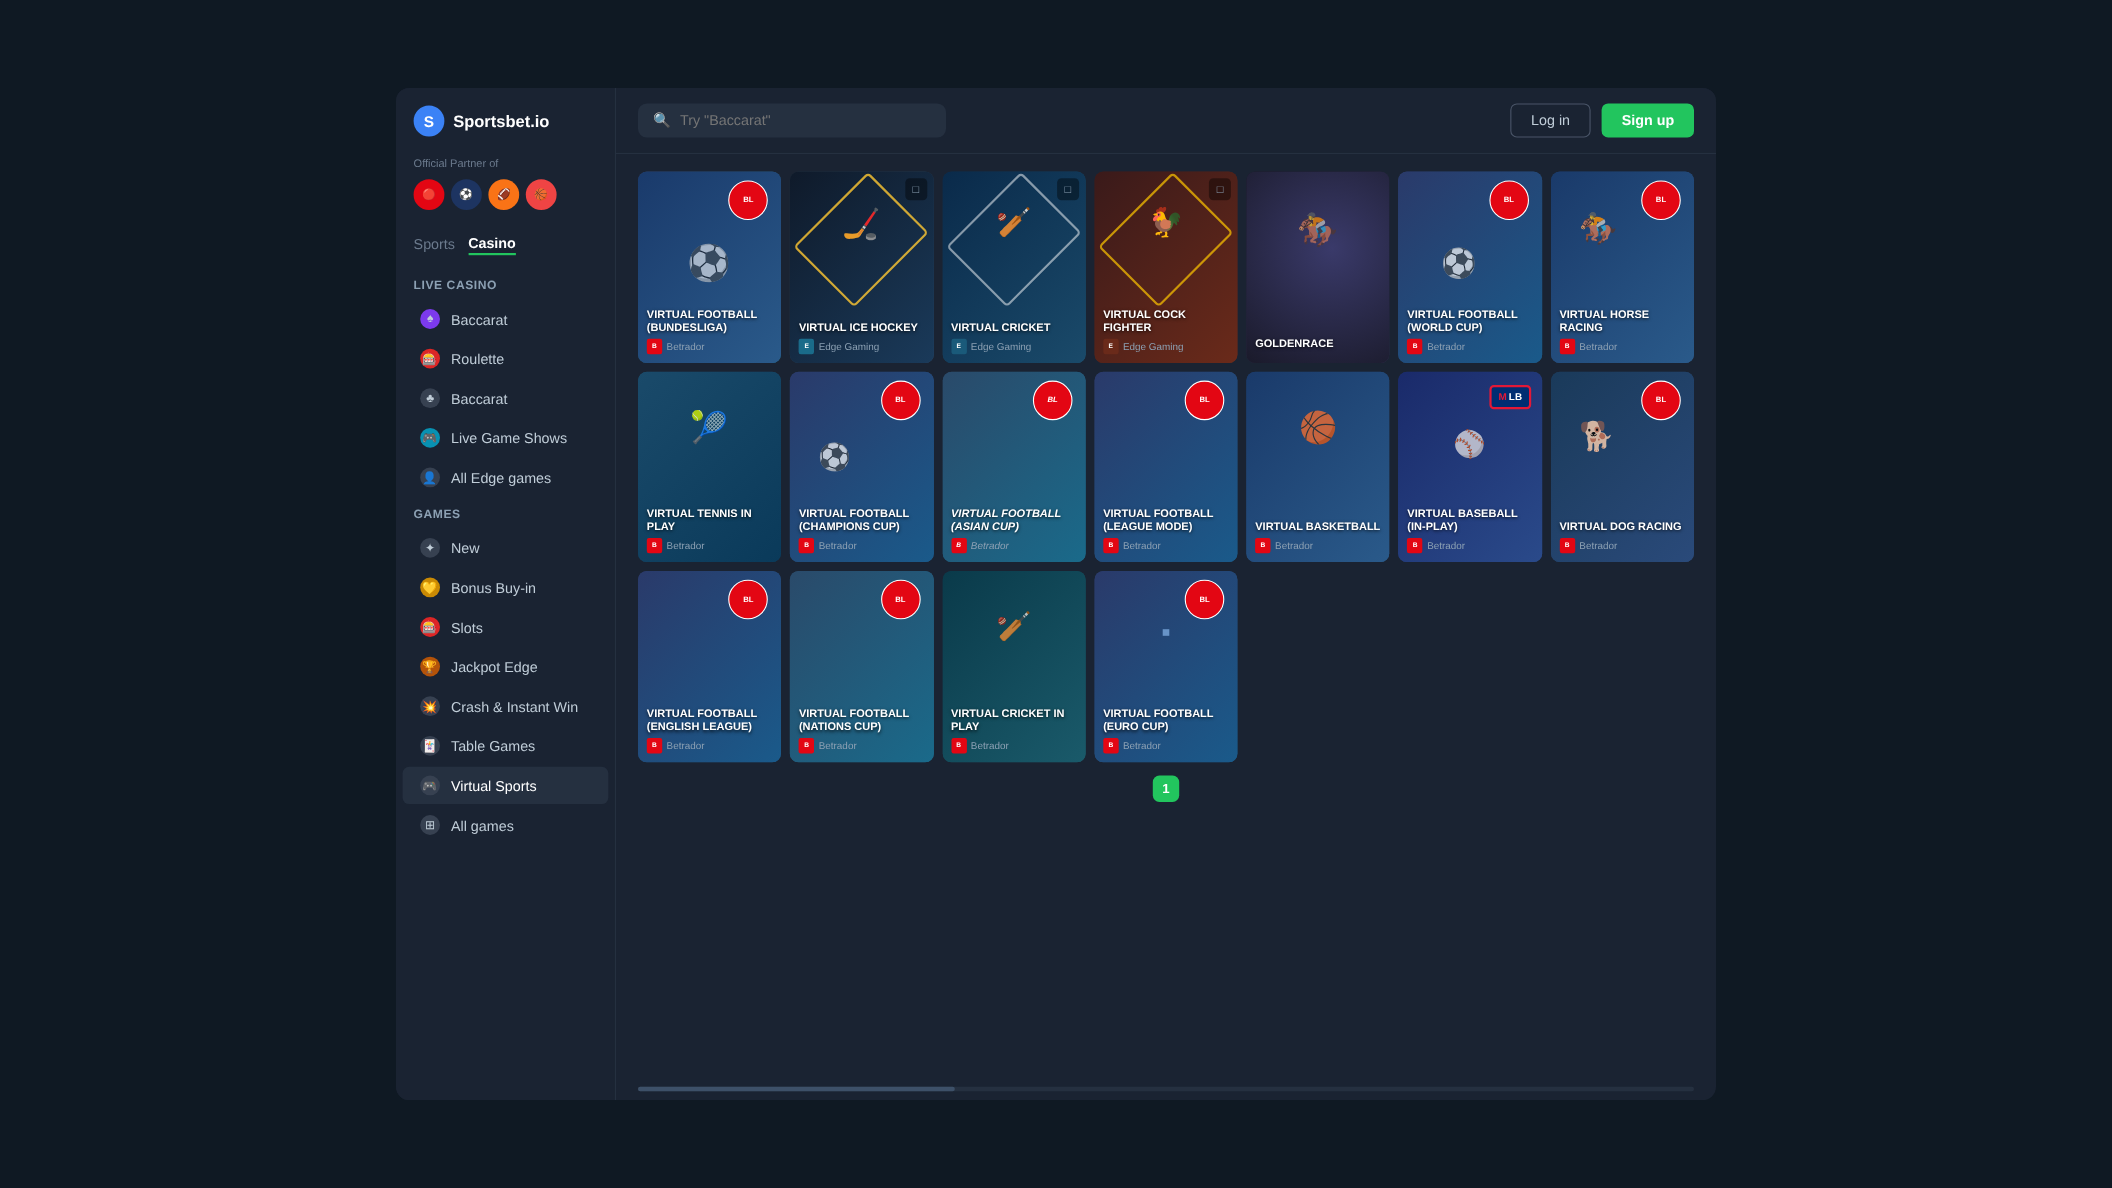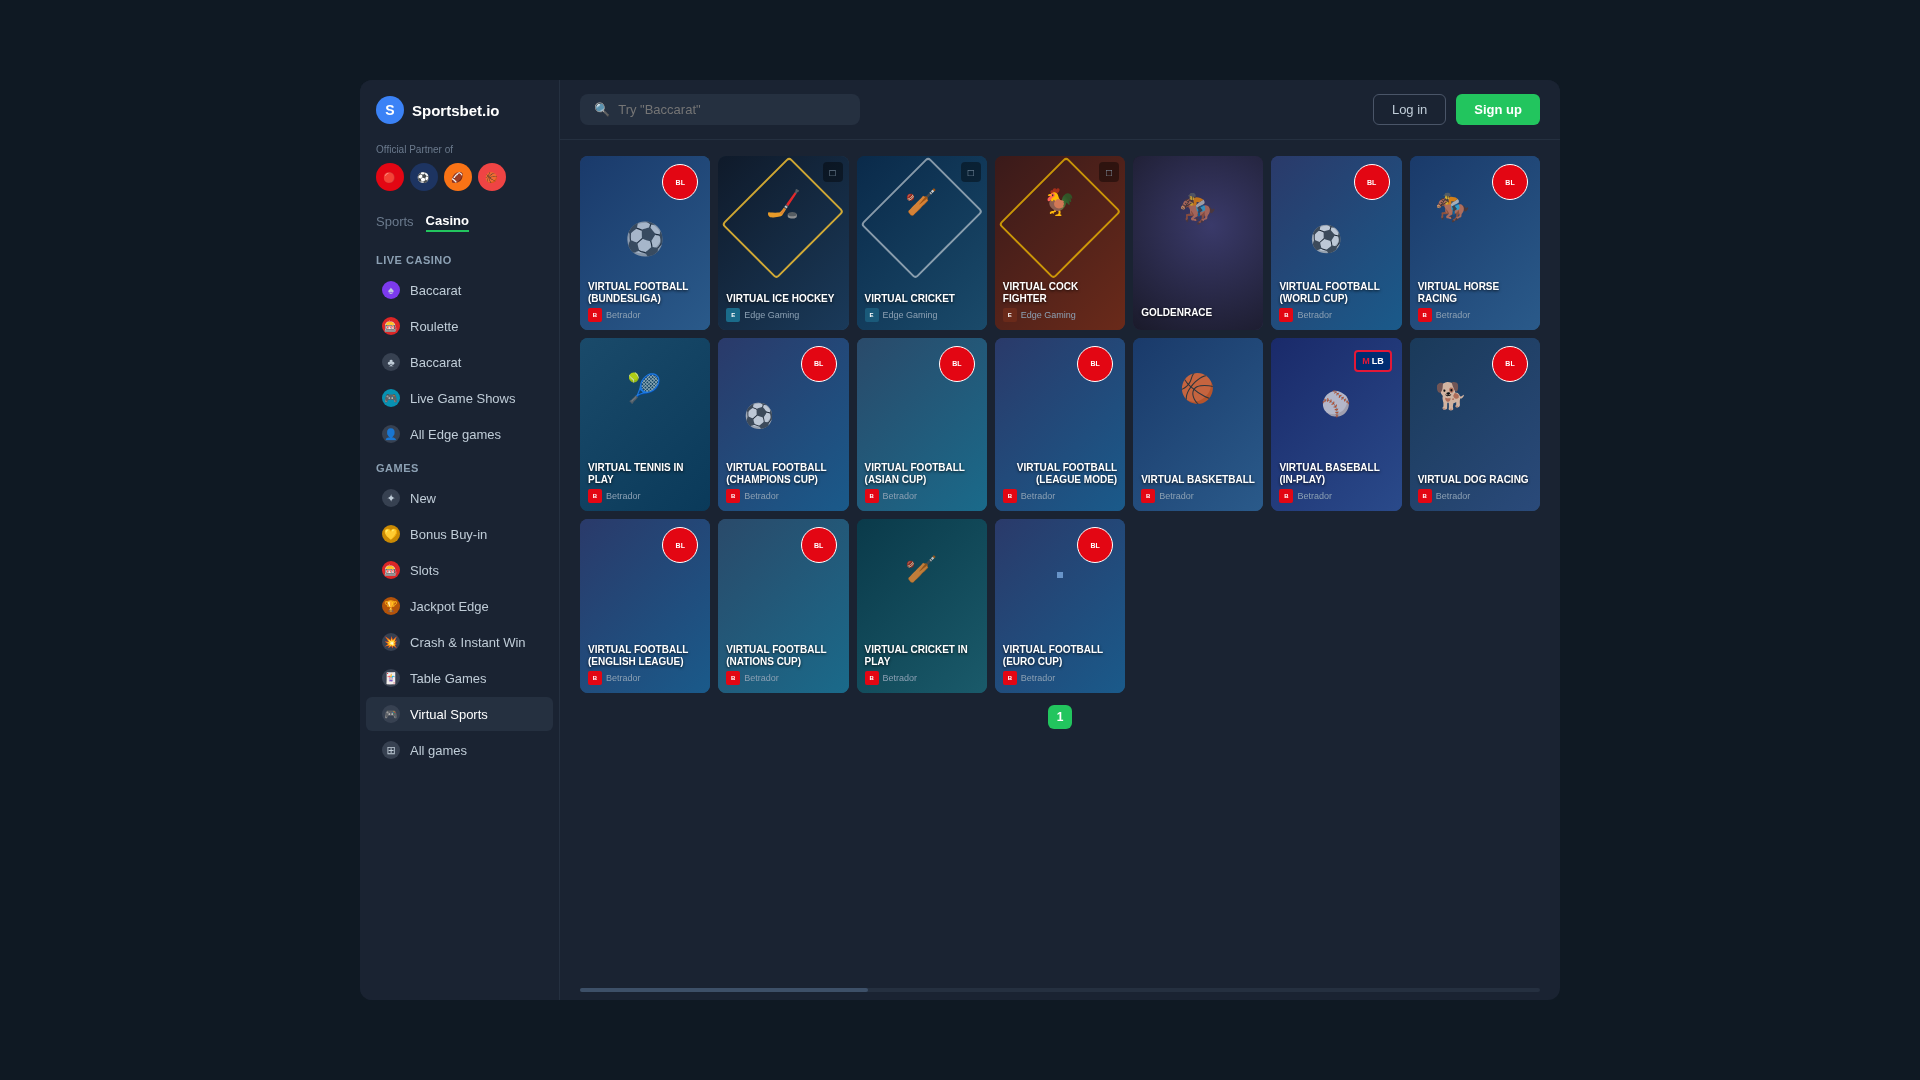--- a/index.html
+++ b/index.html
@@ -266,22 +266,22 @@
     
     .bg-football-bundesliga { background: linear-gradient(135deg, #2a3f6b 0%, #1a6b8a 100%); }
     .bg-ice-hockey { background: linear-gradient(135deg, #1a2a3a 0%, #2a4a6a 100%); }
     .bg-cricket { background: linear-gradient(135deg, #0a2a4a 0%, #1a5a7a 100%); }
     .bg-cock-fighter { background: linear-gradient(135deg, #3a1a1a 0%, #6a2a1a 100%); }
     .bg-goldenrace { background: linear-gradient(135deg, #1a1a2a 0%, #2a2a4a 100%); }
     .bg-football-worldcup { background: linear-gradient(135deg, #2a3a6a 0%, #1a5a8a 100%); }
     .bg-horse-racing { background: linear-gradient(135deg, #1a3a6a 0%, #2a5a8a 100%); }
     .bg-tennis { background: linear-gradient(135deg, #1a4a6a 0%, #0a3a5a 100%); }
     .bg-football-champions { background: linear-gradient(135deg, #2a3a6a 0%, #1a5a8a 100%); }
-    .bg-football-asian { background: linear-gradient(135deg, #2a4a6a 0%, #1a6a8a 100%); }
-    .bg-football-league { background: linear-gradient(135deg, #2a3a6a 0%, #1a5a8a 100%); text-align: right; }
+    .bg-football-asian { background: linear-gradient(135deg, #2a4a6a 0%, #1a6a8a 100%); font-style: italic; }
+    .bg-football-league { background: linear-gradient(135deg, #2a3a6a 0%, #1a5a8a 100%); }
     .bg-basketball { background: linear-gradient(135deg, #1a3a6a 0%, #2a5a8a 100%); }
     .bg-baseball { background: linear-gradient(135deg, #1a2a6a 0%, #2a4a8a 100%); }
     .bg-dog-racing { background: linear-gradient(135deg, #1a3a5a 0%, #2a4a7a 100%); }
     .bg-football-english { background: linear-gradient(135deg, #2a3a6a 0%, #1a5a8a 100%); }
     .bg-football-nations { background: linear-gradient(135deg, #2a4a6a 0%, #1a6a8a 100%); }
     .bg-cricket-play { background: linear-gradient(135deg, #0a3a4a 0%, #1a5a6a 100%); }
     .bg-football-euro { background: linear-gradient(135deg, #2a3a6a 0%, #1a5a8a 100%); }
     
     .card-visual {
       position: absolute;

